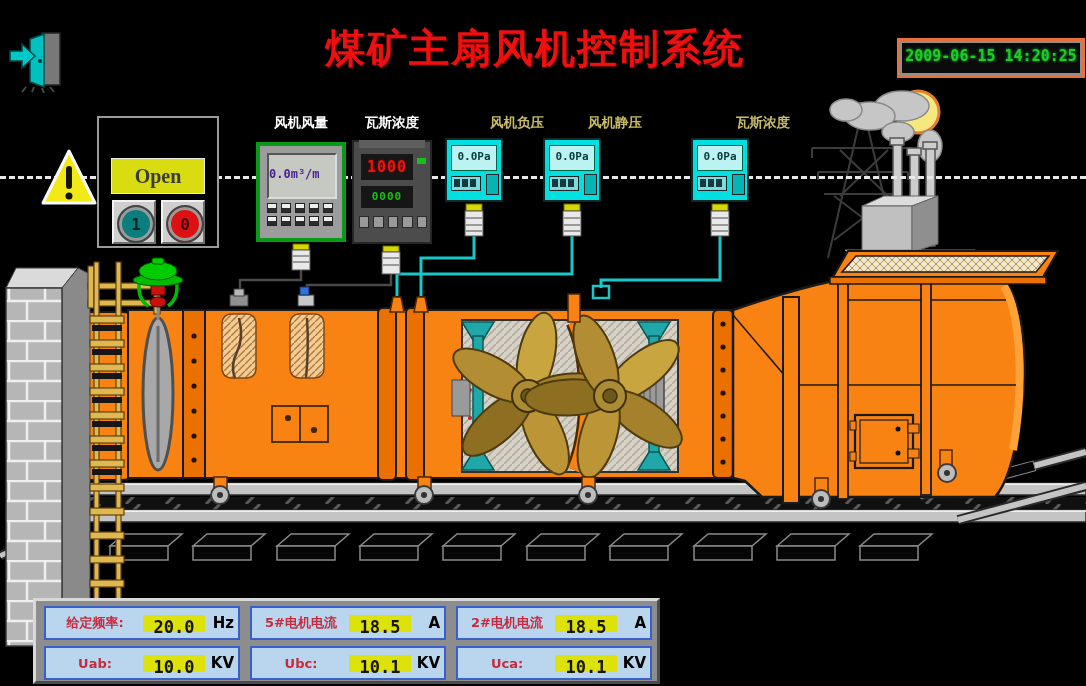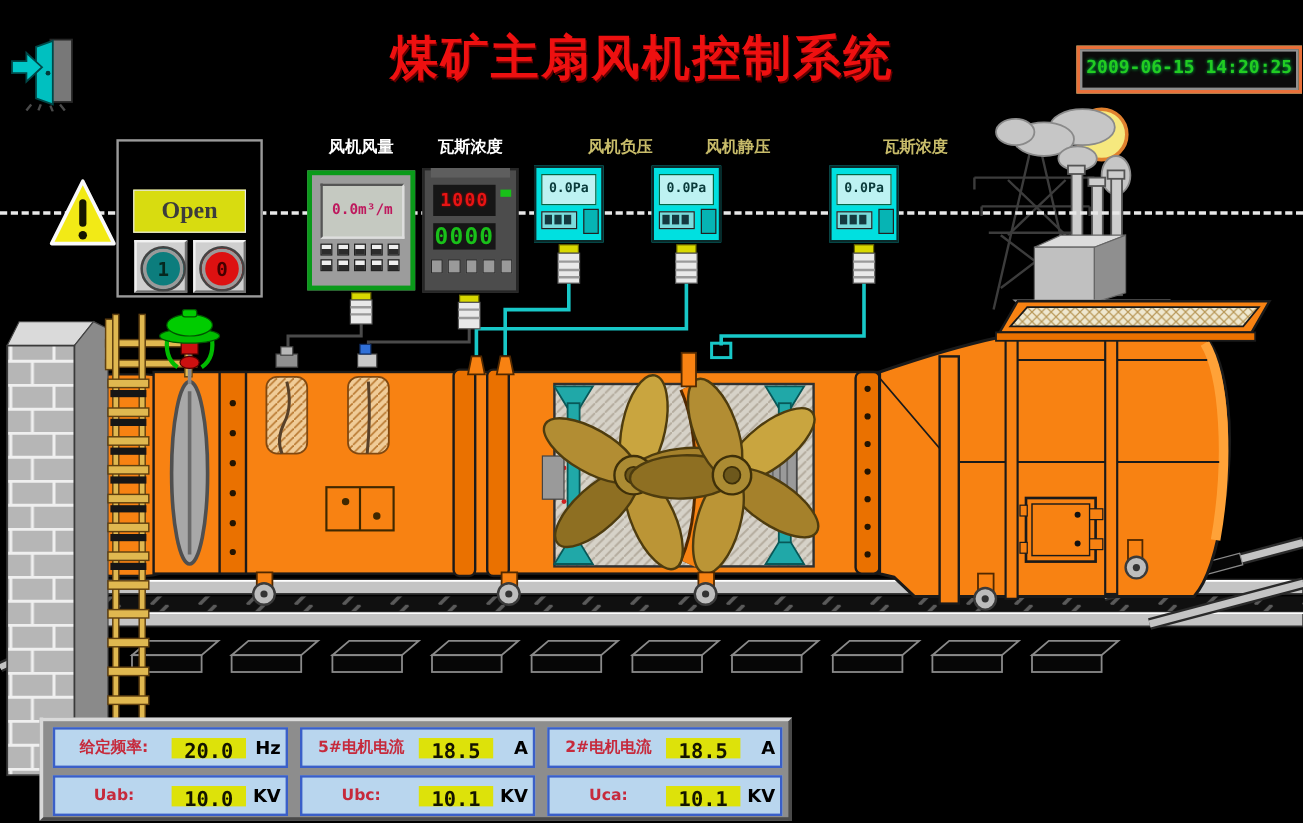--- a/index.html
+++ b/index.html
@@ -34,36 +34,36 @@
   #start-plate{left:13px;} #stop-plate{left:62px;}
   #start-btn{background:var(--start_teal);color:#06281f;}
   #stop-btn{background:var(--stop_red);color:#400;}
   
   .mlabel{position:absolute;height:18px;text-align:center;font-size:13.5px;font-weight:bold;z-index:3;}
   .mlabel.white{color:#ffffff;} .mlabel.khaki{color:#c8bc6a;margin-left:43px;}
   
   #air-meter{left:256px;top:142px;width:90px;height:100px;border:4px solid var(--meter_green_frame);
              background:#9c9c9c;box-sizing:border-box;z-index:3;}
   #air-lcd{position:absolute;left:7px;top:7px;width:66px;height:42px;background:#c5c9c1;
-           border:2px solid;border-color:#555 #ddd #ddd #555;color:#be185d;
+           border:2px solid;border-color:#555 #ddd #ddd #555;color:#4c1d95;
            font-family:"DejaVu Sans Mono",monospace;font-size:12px;font-weight:bold;
-           text-align:center;line-height:38px;}
+           line-height:38px;}
   #air-keys{position:absolute;left:7px;top:57px;width:70px;height:26px;display:grid;
             grid-template-columns:repeat(5,10px);grid-auto-rows:10px;gap:3px 4px;}
   #air-keys div{background:linear-gradient(#efefef 45%,#2c2c2c 45%);border:1px solid #222;}
   
   #gas-meter{left:352px;top:140px;width:80px;height:104px;background:#4c4c4c;
              border:2px solid #262626;box-sizing:border-box;z-index:3;padding-left:36px;}
   #gas-top{position:absolute;left:5px;top:-2px;width:66px;height:8px;background:#5e5e5e;}
   #gas-red{position:absolute;left:7px;top:12px;width:52px;height:26px;background:#161616;
            color:#e81414;font-family:"DejaVu Sans Mono",monospace;font-size:15px;font-weight:bold;
            text-align:center;line-height:26px;letter-spacing:1px;text-shadow:0 0 2px #a00;}
   #gas-led{position:absolute;left:63px;top:16px;width:9px;height:6px;background:#19c019;}
   #gas-green{position:absolute;left:7px;top:44px;width:52px;height:22px;background:#161616;
-           color:#19c019;font-family:"DejaVu Sans Mono",monospace;font-size:19px;font-weight:bold;
+           color:#19c019;font-family:"DejaVu Sans Mono",monospace;font-size:11px;font-weight:bold;
            text-align:center;line-height:22px;letter-spacing:1px;}
   #gas-keys{position:absolute;left:5px;top:74px;width:68px;display:flex;gap:4px;}
   #gas-keys div{width:9px;height:10px;background:#9a9a9a;border:1px solid #2a2a2a;}
   
   .pmeter{position:absolute;top:138px;width:58px;height:64px;background:var(--meter_cyan);
           border:2px solid #0a2a2a;box-sizing:border-box;z-index:3;}
   .pdisp{position:absolute;left:4px;top:5px;width:44px;height:24px;background:#bdf2f2;
          border:1px solid #064;color:#093a3a;font-family:"DejaVu Sans Mono",monospace;
          font-size:11px;font-weight:bold;text-align:center;line-height:22px;}
   .pkeys{position:absolute;left:4px;top:36px;width:30px;height:15px;background:#7adcdc;

